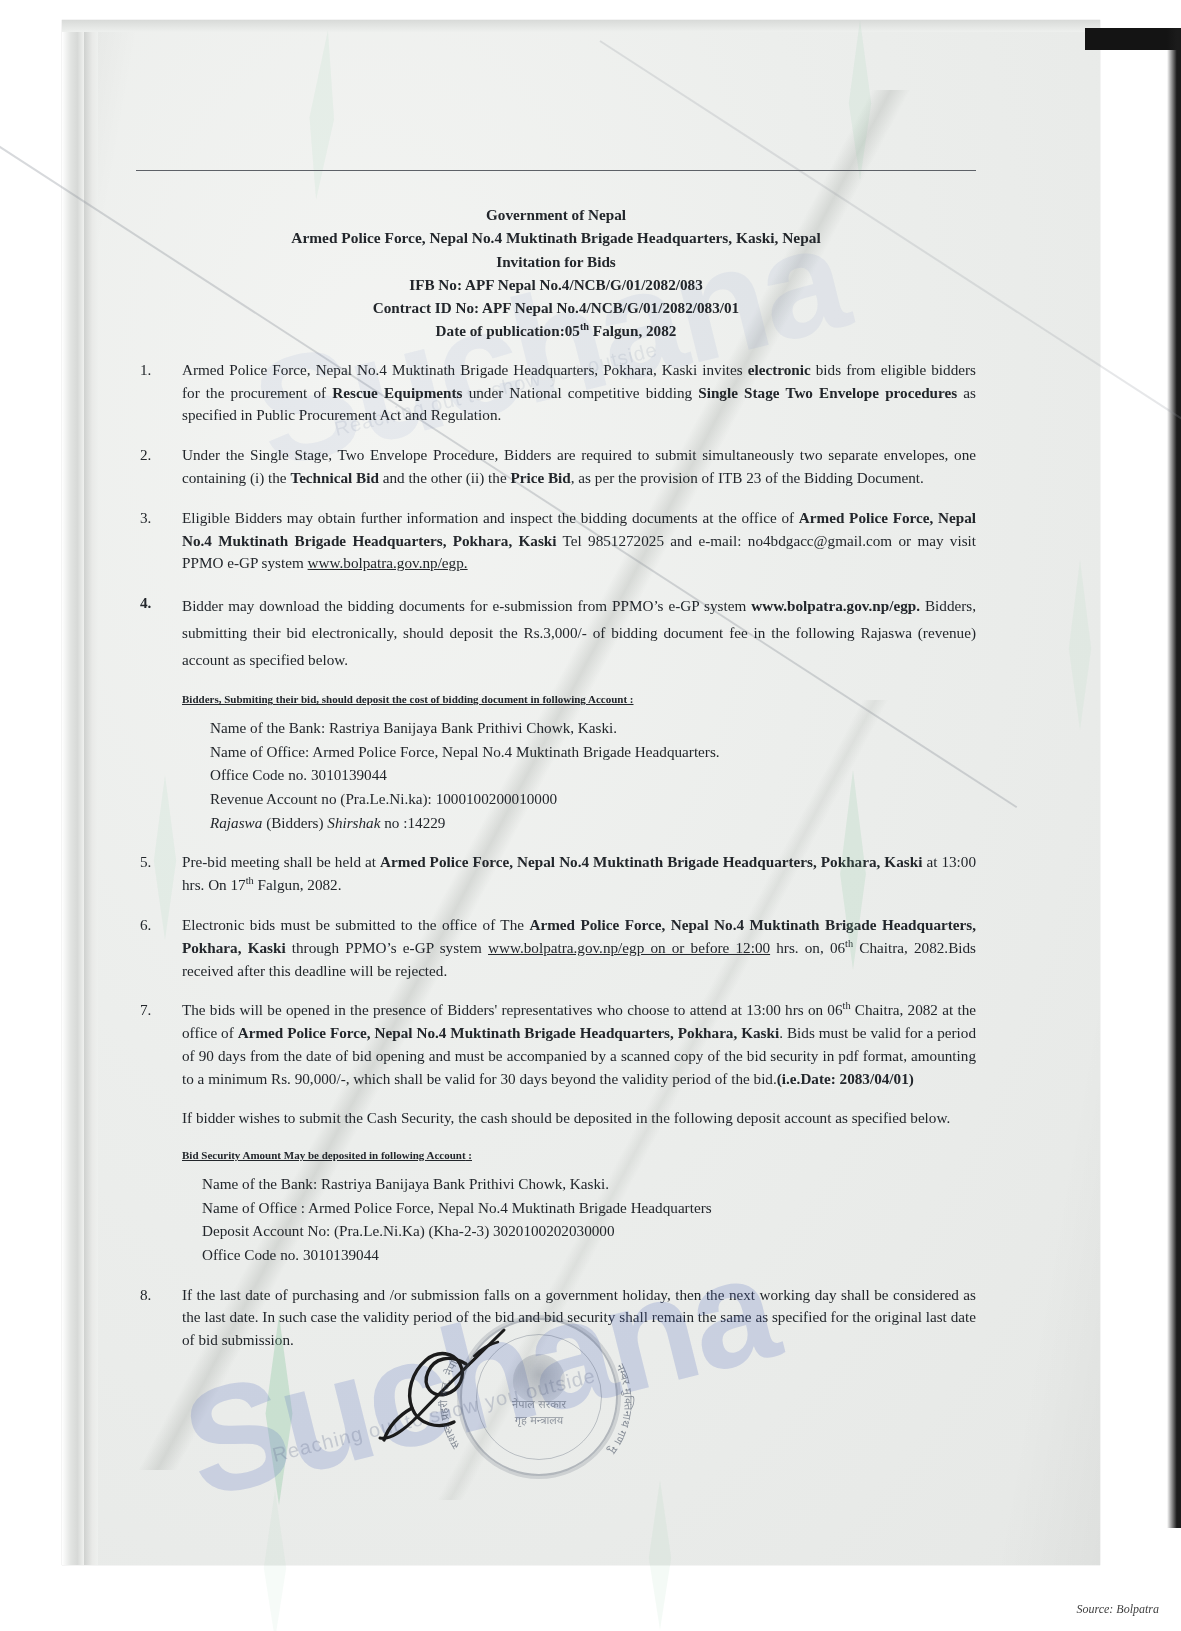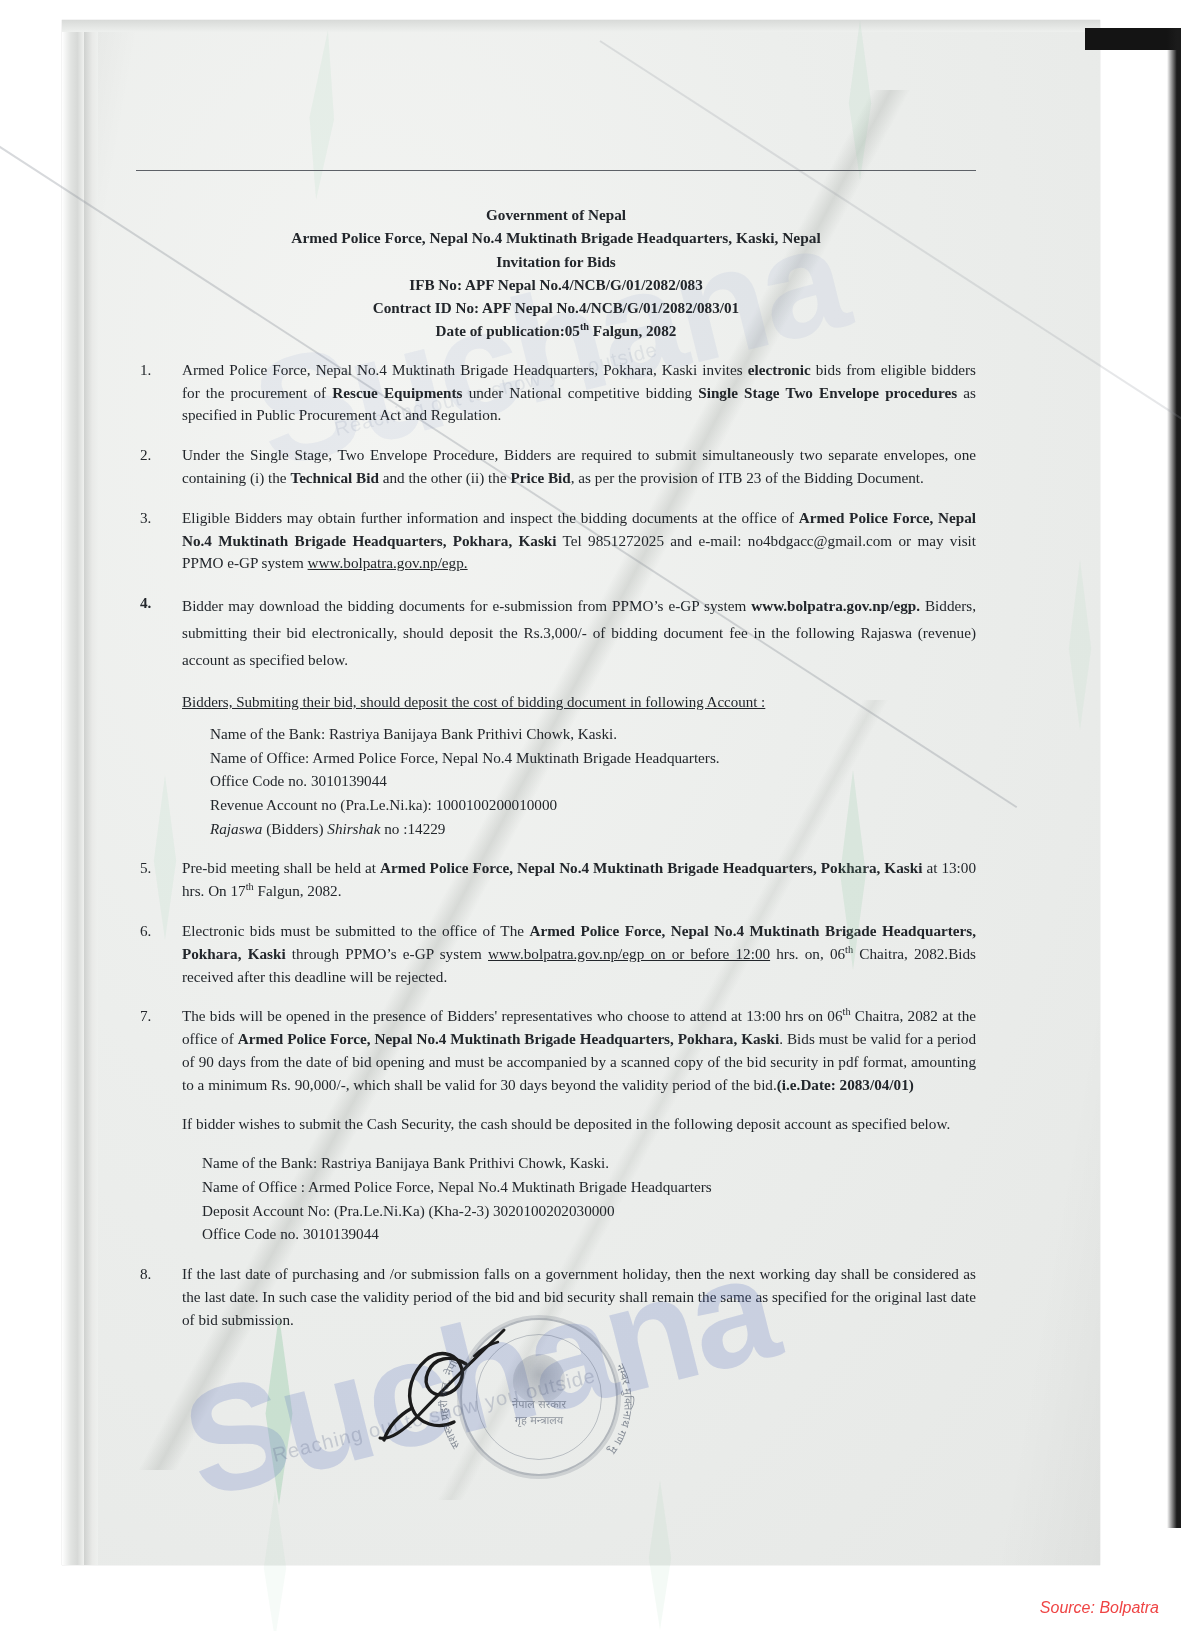--- a/index.html
+++ b/index.html
@@ -151,23 +151,23 @@
     flex: 1 1 auto;
     text-align: justify;
     text-justify: inter-word;
   }
   .clause.wide .body { line-height: 1.78; }
   .u { text-decoration: underline; }
   .i { font-style: italic; }
 
   .subhead {
     margin: 18px 0 8px 46px;
-    font-weight: normal;
+    font-weight: bold;
     text-decoration: underline;
-    font-size: 15px;
+    font-size: 11px;
   }
   .acct {
     margin-left: 74px;
     line-height: 1.56;
   }
   .acct.tight { margin-left: 66px; }
   .plain-para {
     margin: 16px 0 16px 46px;
     text-align: justify;
   }
@@ -199,24 +199,24 @@
   .seal-np2 { top: 92px; }
   .seal-arc {
     position: absolute; left: 0; top: 0; width: 154px; height: 154px;
   }
   .signature {
     position: absolute; left: 24px; top: 22px;
     width: 180px; height: 150px;
   }
   .source {
     position: absolute; right: 22px; bottom: 14px;
-    font-family: Liberation Sans, sans-serif;
+    font-family: Liberation Serif, serif;
     font-style: italic;
-    font-size: 16px;
-    color: #ef4444;
+    font-size: 12px;
+    color: #404040;
   }
 </style>
 </head>
 <body>
 
 <div class="page">
 
   <div class="sheet"></div>
   <div class="curl-a"></div>
   <div class="curl-b"></div>
@@ -286,20 +286,21 @@
           <div class="body"><span>Electronic bids must be submitted to the office of The </span><span style="font-weight: bold;">Armed Police Force, Nepal No.4 Muktinath Brigade Headquarters, Pokhara, Kaski</span><span> through PPMO’s e-GP system </span><span style="text-decoration: underline;">www.bolpatra.gov.np/egp on or before 12:00</span><span> hrs. on, 06</span><sup>th</sup><span> Chaitra, 2082.Bids received after this deadline will be rejected.</span></div>
         </div>
         <div class="clause">
           <div class="num">7.</div>
           <div class="body"><span>The bids will be opened in the presence of Bidders' representatives who choose to attend at 13:00 hrs on 06</span><sup>th</sup><span> Chaitra, 2082 at the office of </span><span style="font-weight: bold;">Armed Police Force, Nepal No.4 Muktinath Brigade Headquarters, Pokhara, Kaski</span><span>. Bids must be valid for a period of 90 days from the date of bid opening and must be accompanied by a scanned copy of the bid security in pdf format, amounting to a minimum Rs. 90,000/-, which shall be valid for 30 days beyond the validity period of the bid.</span><span style="font-weight: bold;">(i.e.Date: 2083/04/01)</span></div>
         </div>
       </div>
 
     <div class="plain-para">If bidder wishes to submit the Cash Security, the cash should be deposited in the following deposit account as specified below.</div>
 
+    <div class="subhead"><span class="u">Bid Security Amount May be deposited in following Account</span><span style="text-decoration:none;"> :</span></div>
     <div class="acct tight">
       <div>Name of the Bank: Rastriya Banijaya Bank Prithivi Chowk, Kaski.</div>
       <div>Name of Office : Armed Police Force, Nepal No.4 Muktinath Brigade Headquarters</div>
       <div>Deposit Account No: (Pra.Le.Ni.Ka) (Kha-2-3) 3020100202030000</div>
       <div>Office Code no. 3010139044</div>
     </div>
 
     <div id="clause-8">
         <div class="clause">
           <div class="num">8.</div>

